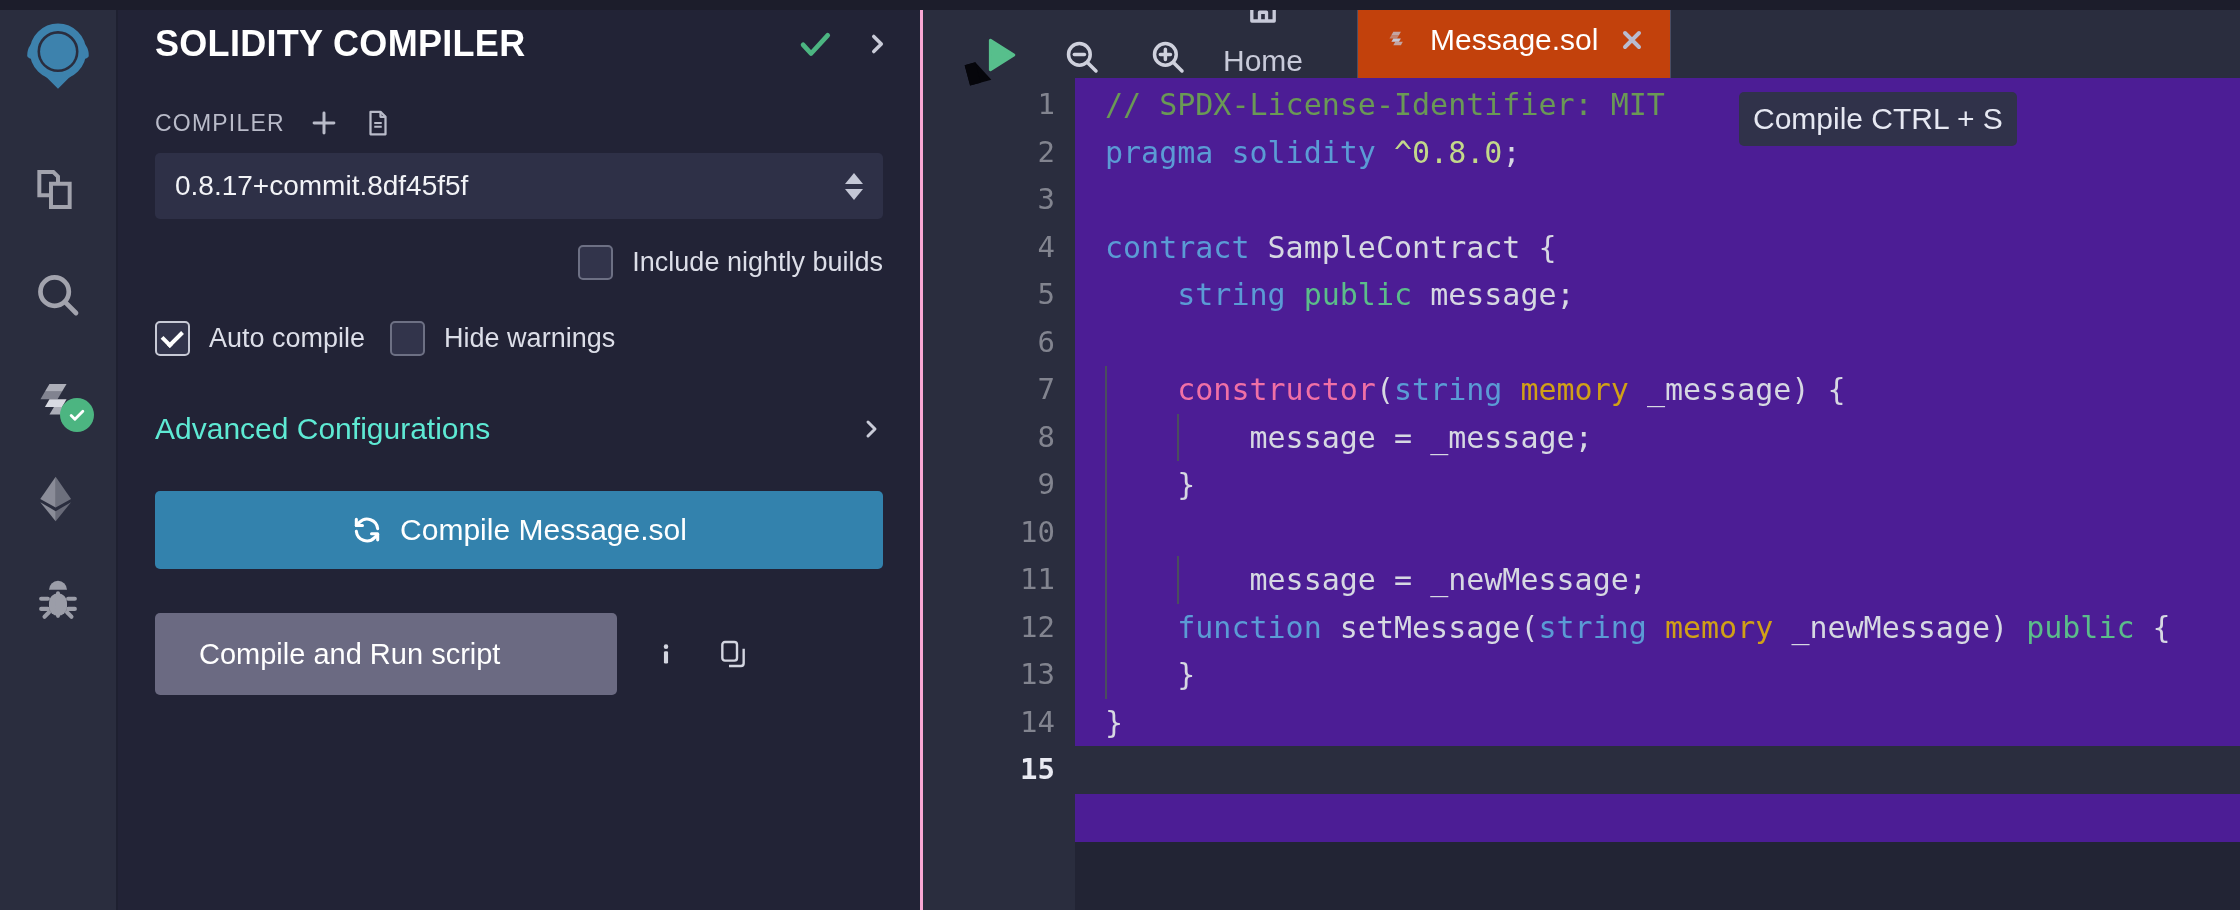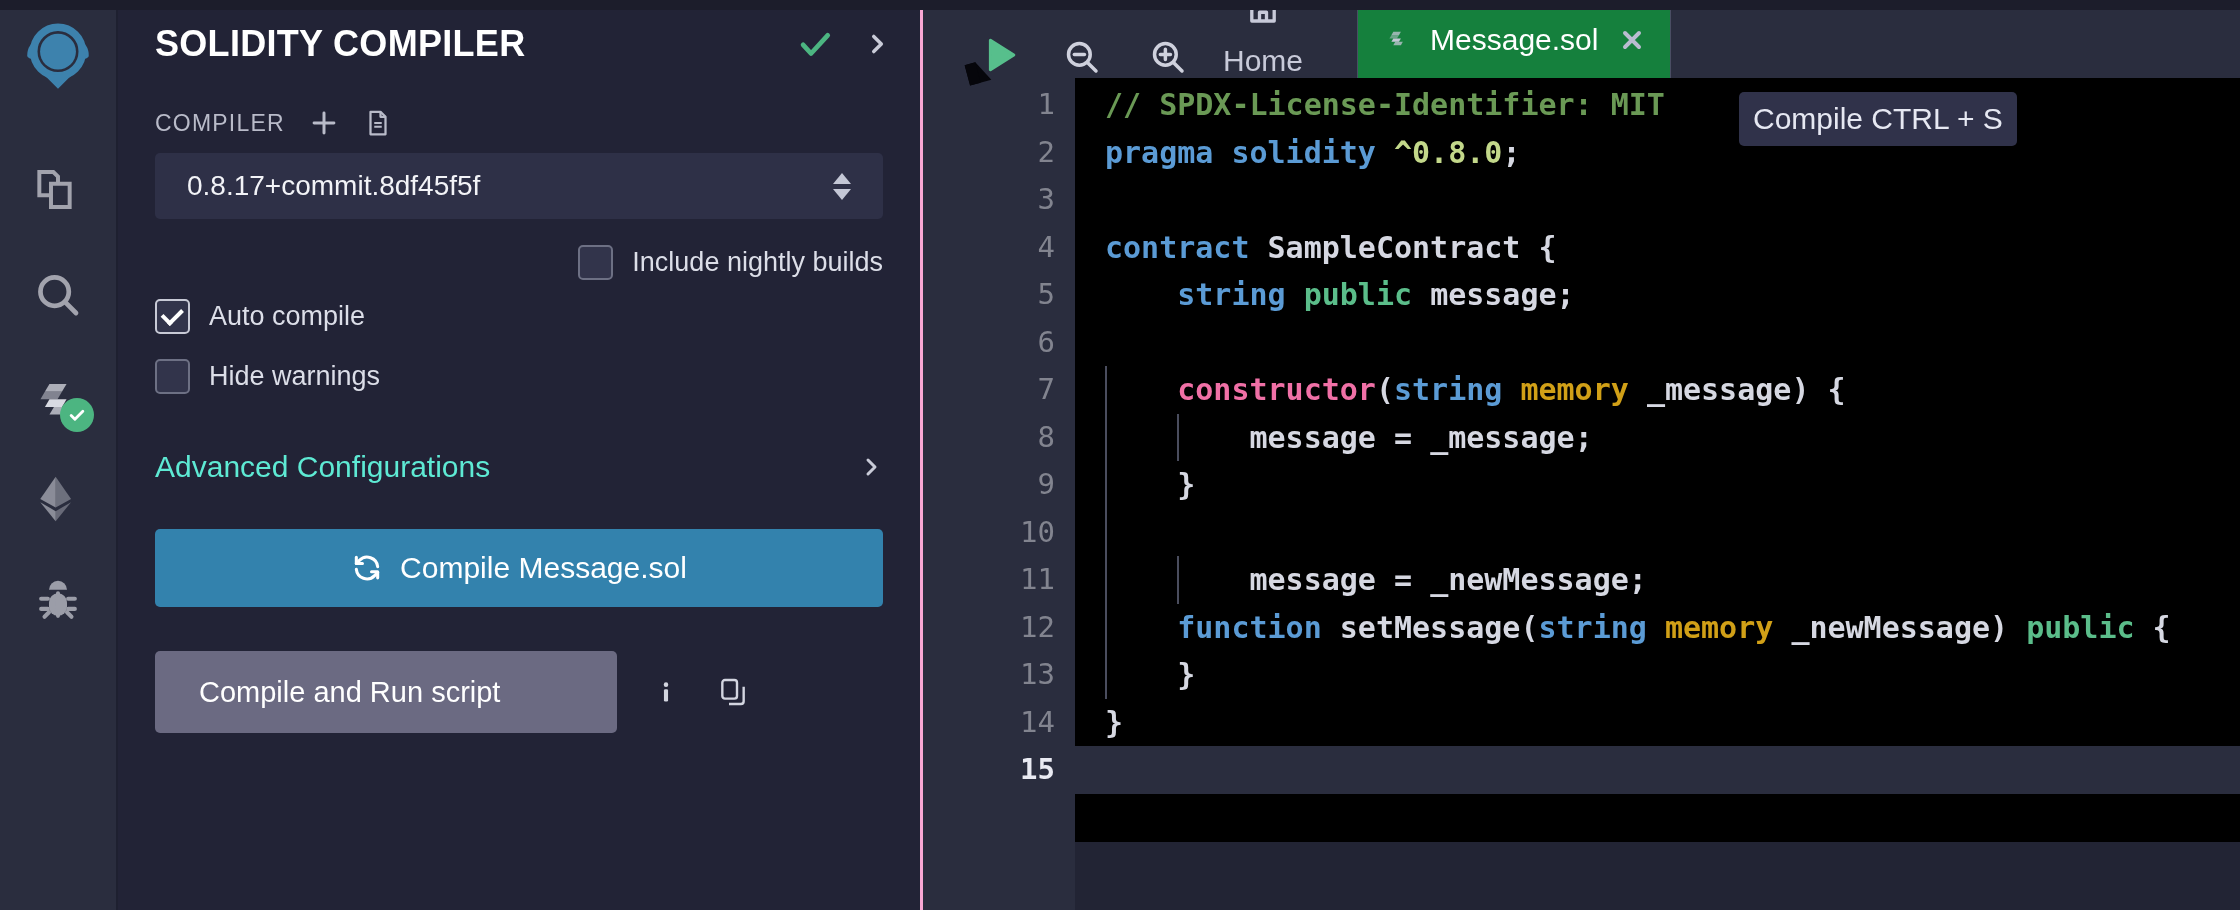--- a/index.html
+++ b/index.html
@@ -76,21 +76,21 @@
   }
   .compiler-label {
     font-size: 23px; color: #b9bbc9; letter-spacing: 1.2px;
   }
   .icon-btn { color: #b9bbc9; display: flex; align-items: center; }
 
   .select-wrap {
     position: relative; height: 66px; width: 100%;
     background: #2e3047; border-radius: 5px;
     display: flex; align-items: center;
-    padding: 0 32px;
+    padding: 0 20px;
   }
   .select-value { font-size: 28px; color: #f2f3f7; flex: 1; }
   .spinner { display: flex; flex-direction: column; gap: 5px; align-items: center; }
   .spinner i {
     width: 0; height: 0; border-left: 9px solid transparent;
     border-right: 9px solid transparent; display:block;
   }
   .spinner .up { border-bottom: 11px solid #c4c7d6; }
   .spinner .dn { border-top: 11px solid #c4c7d6; }
 
@@ -103,21 +103,21 @@
   }
   .cbox.checked { background: #32344b; border-color: #c8cad6; }
   .cbox.checked::after {
     content: "";
     width: 16px; height: 9px;
     border-left: 4px solid #ffffff; border-bottom: 4px solid #ffffff;
     transform: rotate(-45deg) translate(1px,-2px);
   }
   .cb-label { font-size: 27px; color: #dcdee8; }
 
-  .cb-list { margin-top: 19px; display: flex; flex-direction: column; gap: 25px; }
+  .cb-list { margin-top: 41px; display: flex; flex-direction: row; gap: 25px; }
 
   .adv-row {
     display: flex; align-items: center; margin-top: 56px;
   }
   .adv-label { font-size: 30px; color: #5eead4; flex: 1; }
   .adv-chev { font-size: 28px; color: #c9cbd8; display:flex; }
 
   .btn-compile {
     margin-top: 45px;
     height: 78px; width: 100%;
@@ -150,21 +150,21 @@
     height: 78px; display: flex; align-items: center; justify-content: flex-end;
     color: #cfd1dd;
     flex-direction: column;
   }
   .tb-play { width: 78px; position: relative; }
   .tb-zoom { width: 86px; }
   .tb-home { gap: 16px; padding: 0 22px 0 12px; font-size: 30px; color: #c8cad9; }
 
   .tab {
     height: 78px; margin-left: 32px;
-    background: #15803d;
+    background: #c2410c;
     border: 1.5px solid #4a4d63;
     border-bottom: none;
     border-radius: 5px 5px 0 0;
     display: flex; align-items: center; gap: 20px;
     padding: 0 24px 0 26px;
   }
   .tab-name { font-size: 30px; color: #ffffff; }
   .tab-close { color: #b9bcd0; font-size: 30px; font-weight: 700; display:flex; }
 
   
@@ -199,24 +199,23 @@
   }
   .gline {
     height: 47.5px; line-height: 47.5px;
     padding-right: 20px;
     font-family: "DejaVu Sans Mono", monospace;
     font-size: 29px; color: #82848f;
   }
   .gline.cur { color: #e9eaf2; font-weight: 700; }
 
   .code {
-    flex: 1; background: #000000; position: relative;
+    flex: 1; background: #4c1d95; position: relative;
     padding-top: 3px;
     overflow: hidden;
-    font-weight: bold;
   }
   .cline {
     height: 47.5px; line-height: 47.5px;
     padding-left: 30px;
     font-family: "DejaVu Sans Mono", monospace;
     font-size: 30px; white-space: pre;
     color: #d6d8e2;
     position: relative;
   }
   .cline.highlight { background: #2a2d3e; }

